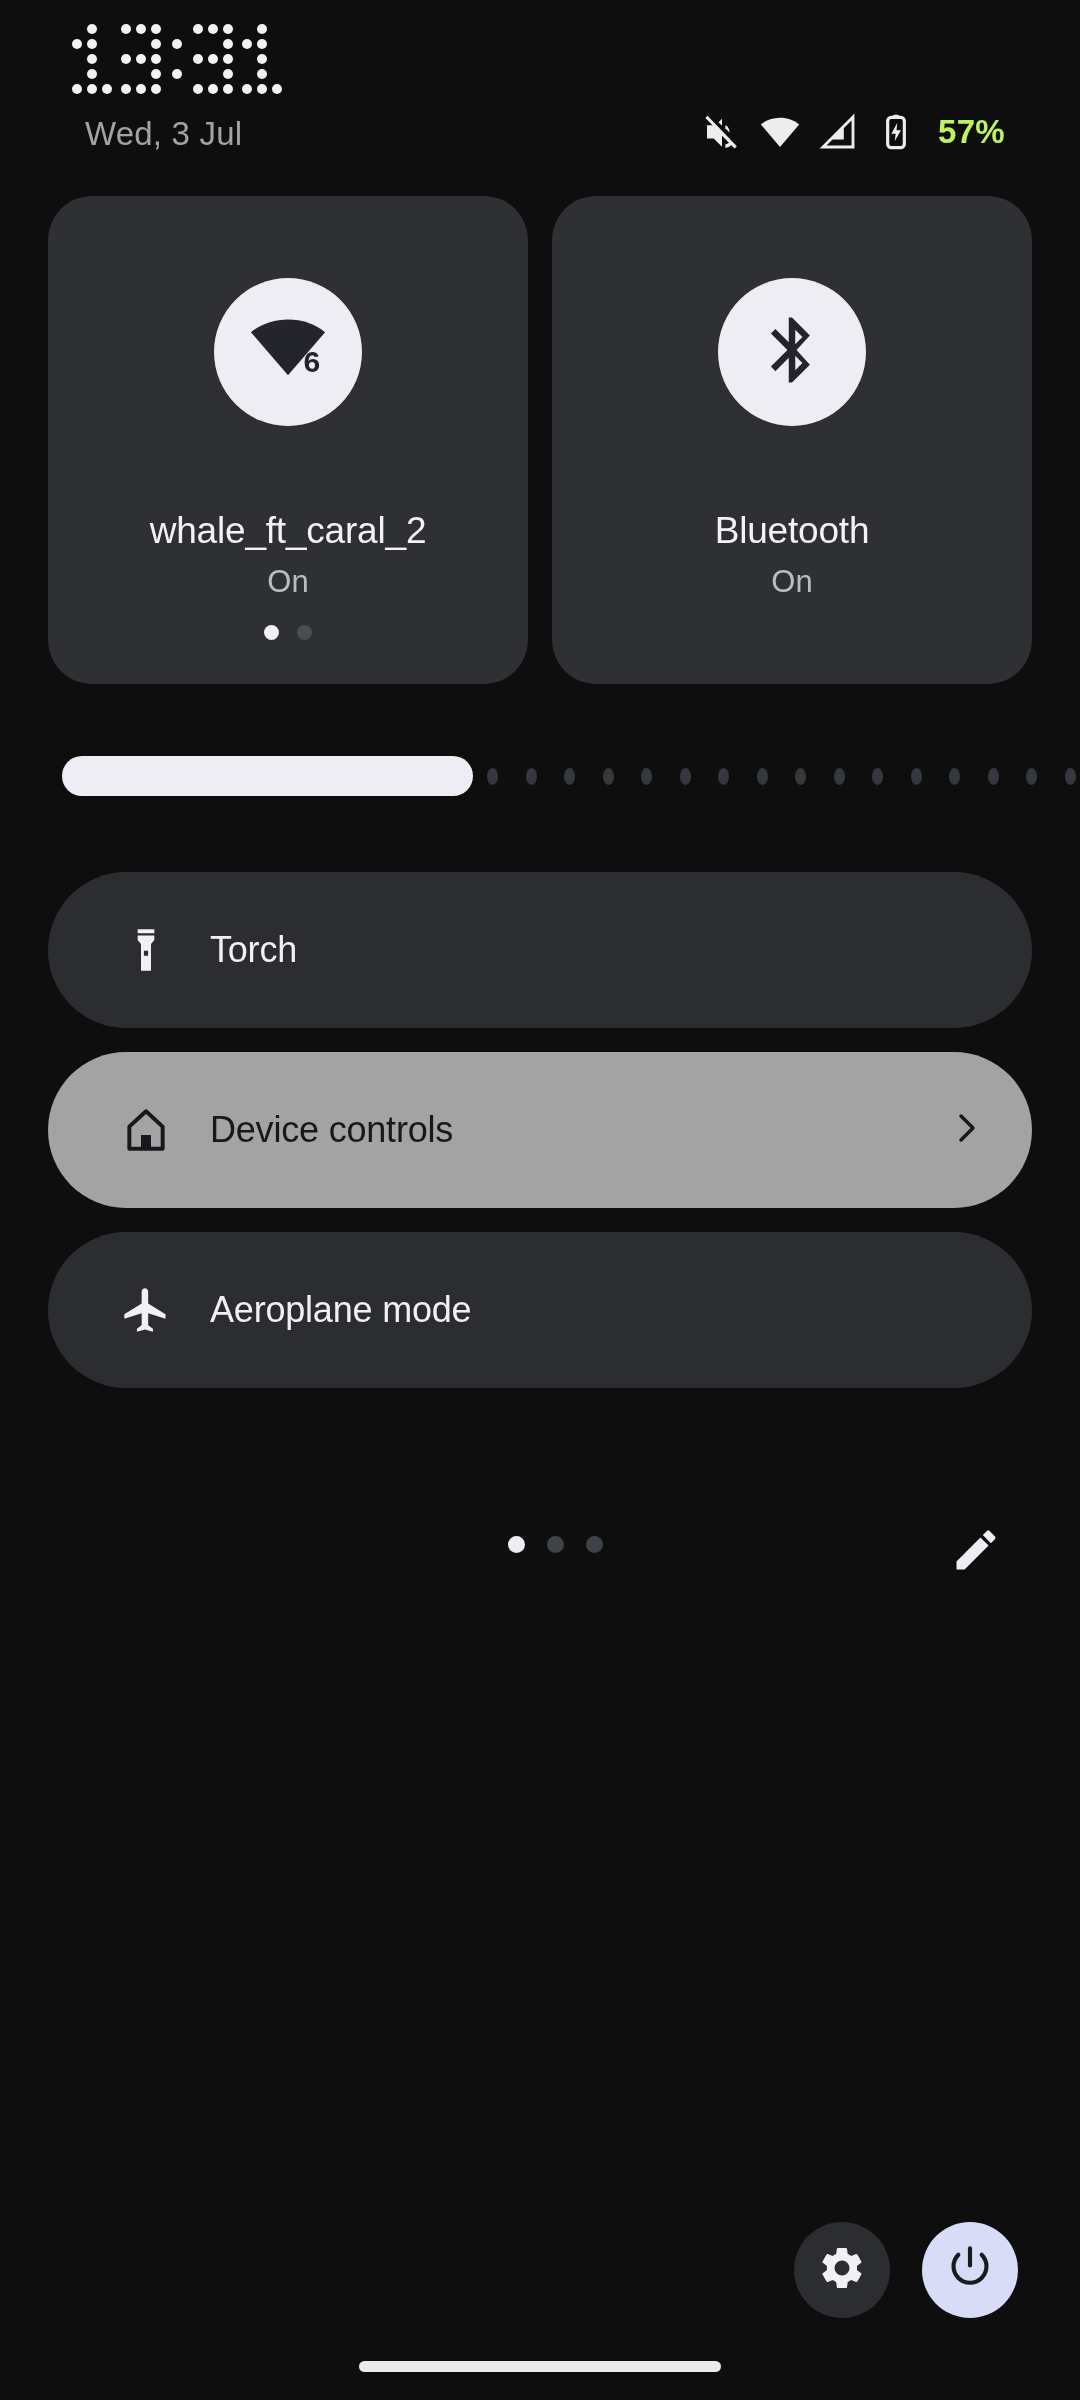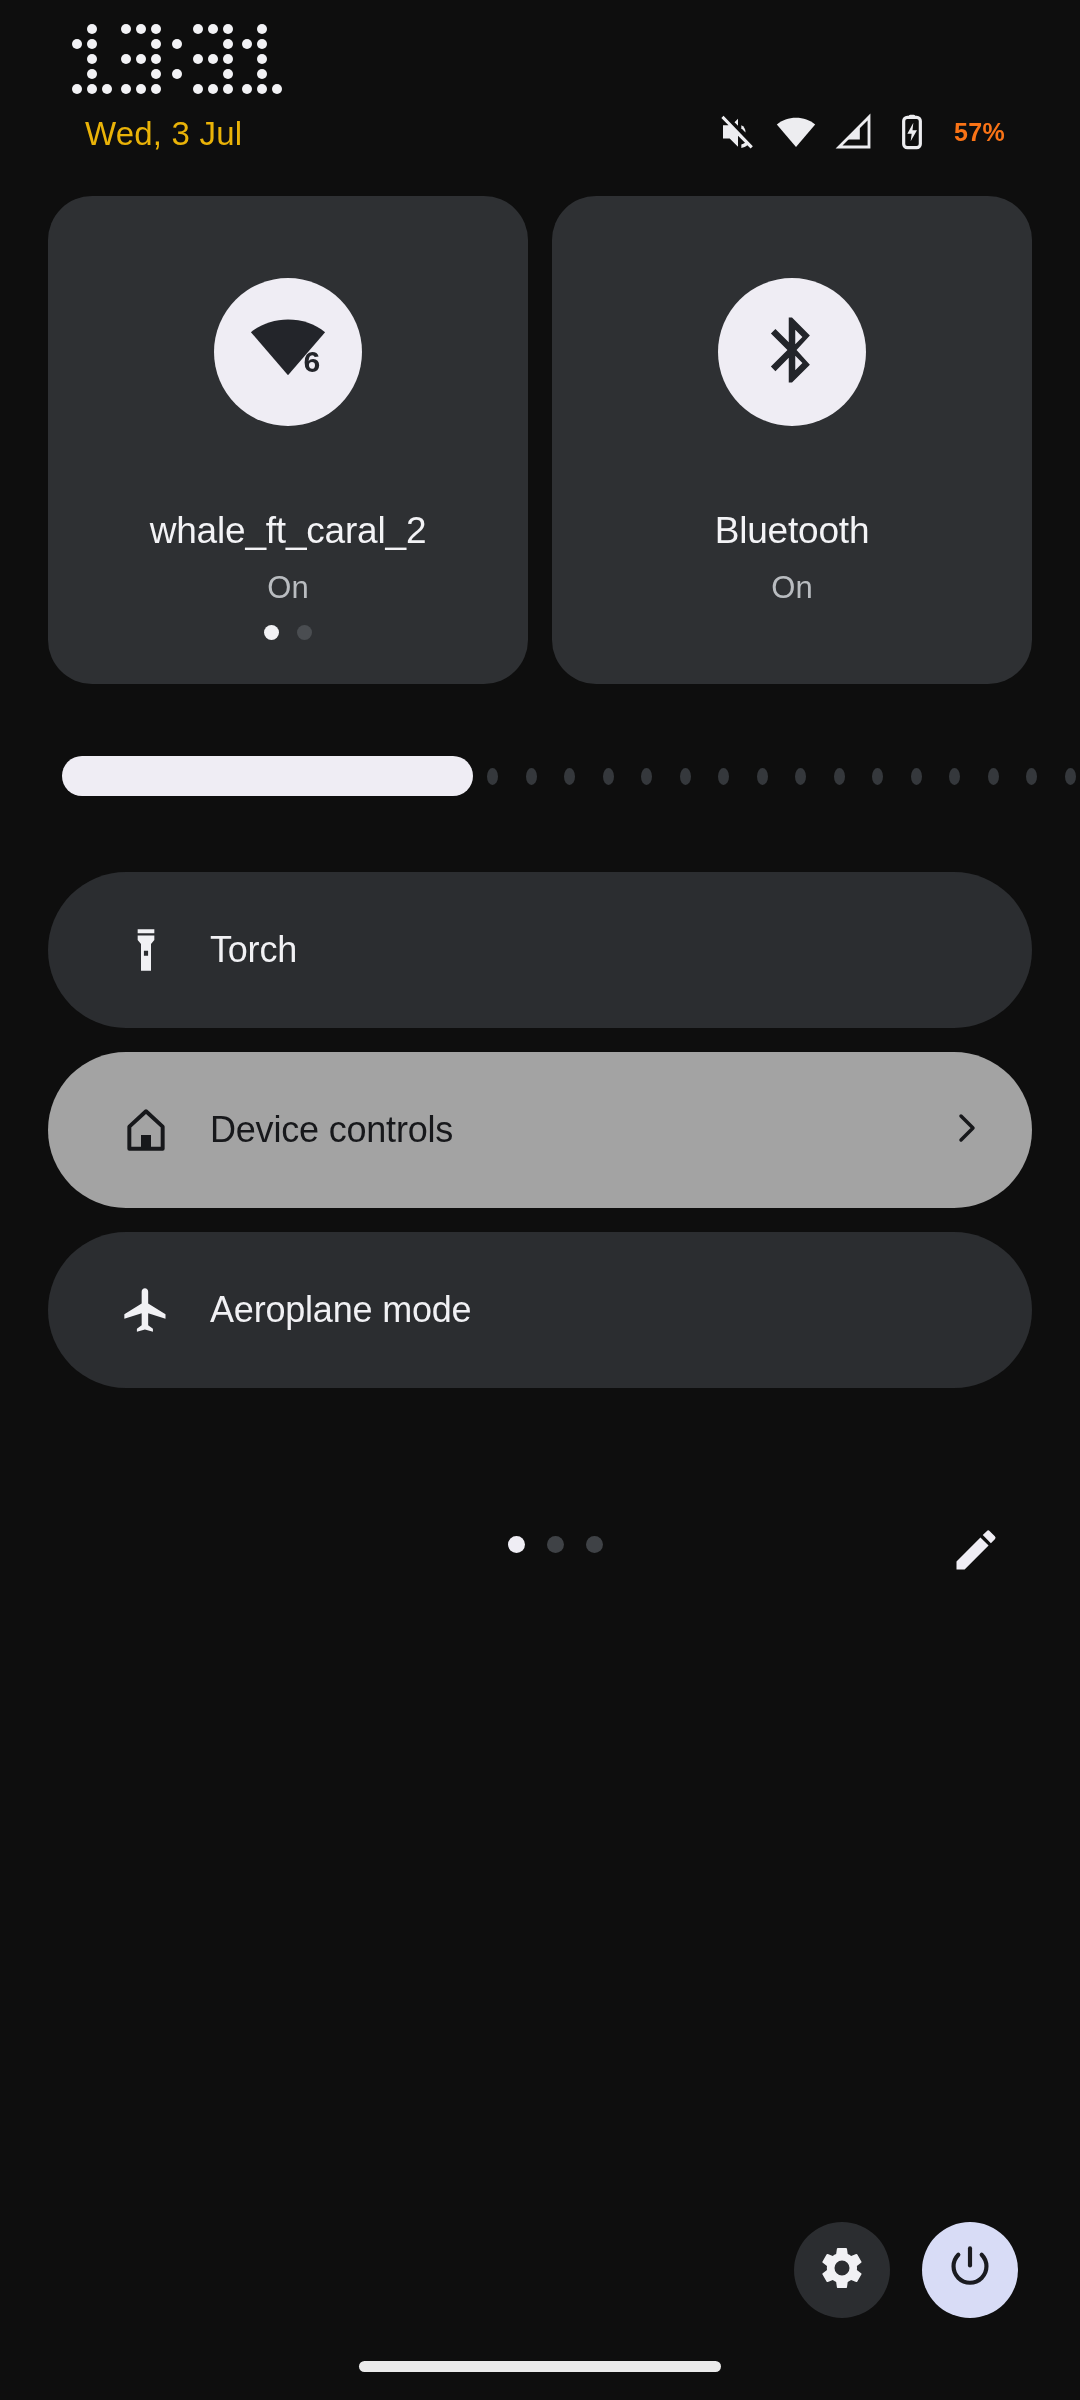--- a/index.html
+++ b/index.html
@@ -17,48 +17,48 @@
   #clock-dots { position:absolute; left:72px; top:24px; display:flex; gap:9px; align-items:flex-start; }
   .digit { display:grid; grid-template-columns:repeat(3,10px); grid-template-rows:repeat(5,10px); gap:5px; }
   .digit .d { width:10px; height:10px; border-radius:50%; background:#F2F2F5; }
   .digit .o { width:10px; height:10px; border-radius:50%; background:transparent; }
   .colon { display:grid; grid-template-rows:repeat(5,10px); gap:5px; width:10px; margin:0 2px; }
   .colon .d { width:10px; height:10px; border-radius:50%; background:#F2F2F5; }
   .colon .o { width:10px; height:10px; background:transparent; }
 
   #date-text {
     position:absolute; left:85px; top:115px;
-    font-size:33px; color:#eab308; font-weight:400; letter-spacing:.2px;
+    font-size:33px; color:#a3a3a3; font-weight:400; letter-spacing:.2px;
   }
 
   #status-icons {
     position:absolute; right:75px; top:112px;
     display:flex; align-items:center; gap:18px;
   }
   #status-icons svg { display:block; }
-  #battery-pct { font-size:25px; color:#f97316; font-weight:700; margin-left:4px; letter-spacing:.3px; }
+  #battery-pct { font-size:33px; color:#bef264; font-weight:700; margin-left:4px; letter-spacing:.3px; }
 
   
   #big-tiles {
     position:absolute; left:48px; top:196px;
     width:984px; display:flex; gap:24px;
   }
   .big-tile {
     width:480px; height:488px; background:#2E3033; border-radius:44px;
     display:flex; flex-direction:column; align-items:center; position:relative;
   }
   .big-icon-circle {
     width:148px; height:148px; border-radius:50%; background:#EFEDF4;
     margin-top:82px; display:flex; align-items:center; justify-content:center;
   }
   .big-title {
     margin-top:84px; font-size:37px; font-weight:400; color:#F3F3F6;
     white-space:nowrap; letter-spacing:-.2px;
   }
-  .big-sub { margin-top:18px; font-size:31px; color:#B9BCC0; font-weight:400; }
+  .big-sub { margin-top:12px; font-size:31px; color:#B9BCC0; font-weight:400; }
   .tile-dots { position:absolute; bottom:44px; left:0; width:100%; display:flex; justify-content:center; gap:18px; }
   .tile-dots i { width:15px; height:15px; border-radius:50%; background:#4A4D51; display:block; }
   .tile-dots i.on { background:#F2F2F5; }
 
   
   #brightness { position:absolute; left:62px; top:756px; width:955px; height:40px; }
   #bright-fill {
     position:absolute; left:0; top:0; width:411px; height:40px;
     background:#EFEDF4; border-radius:22px;
   }

